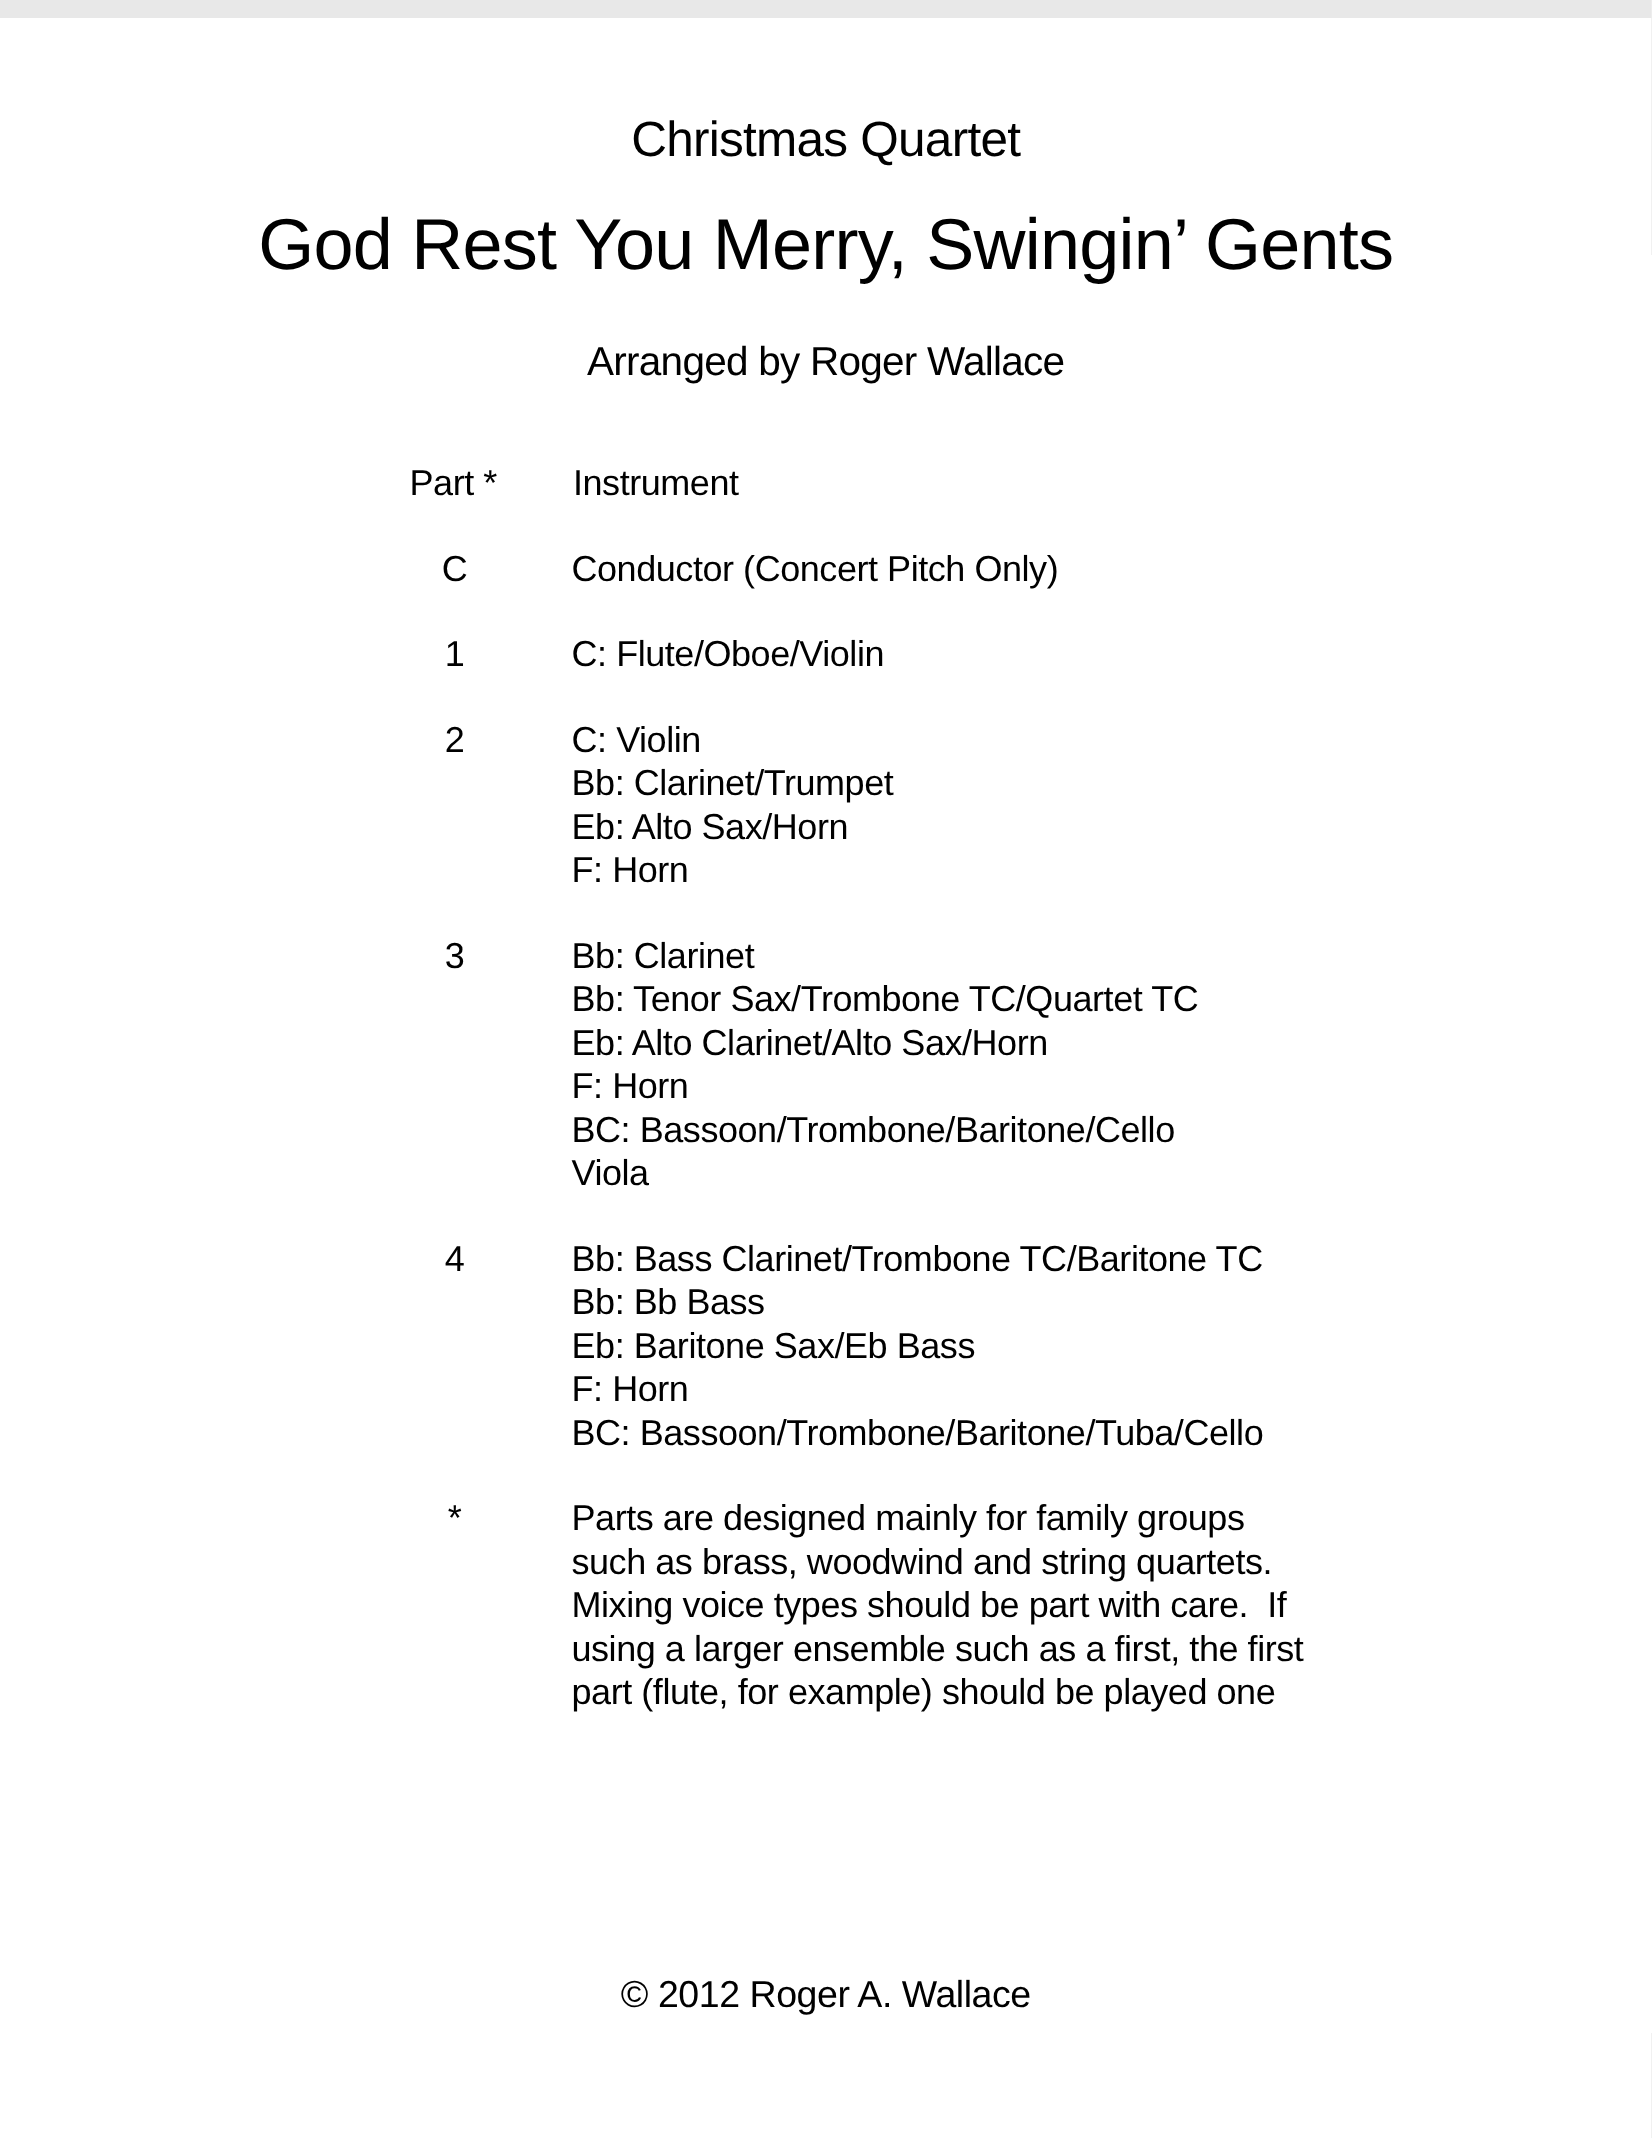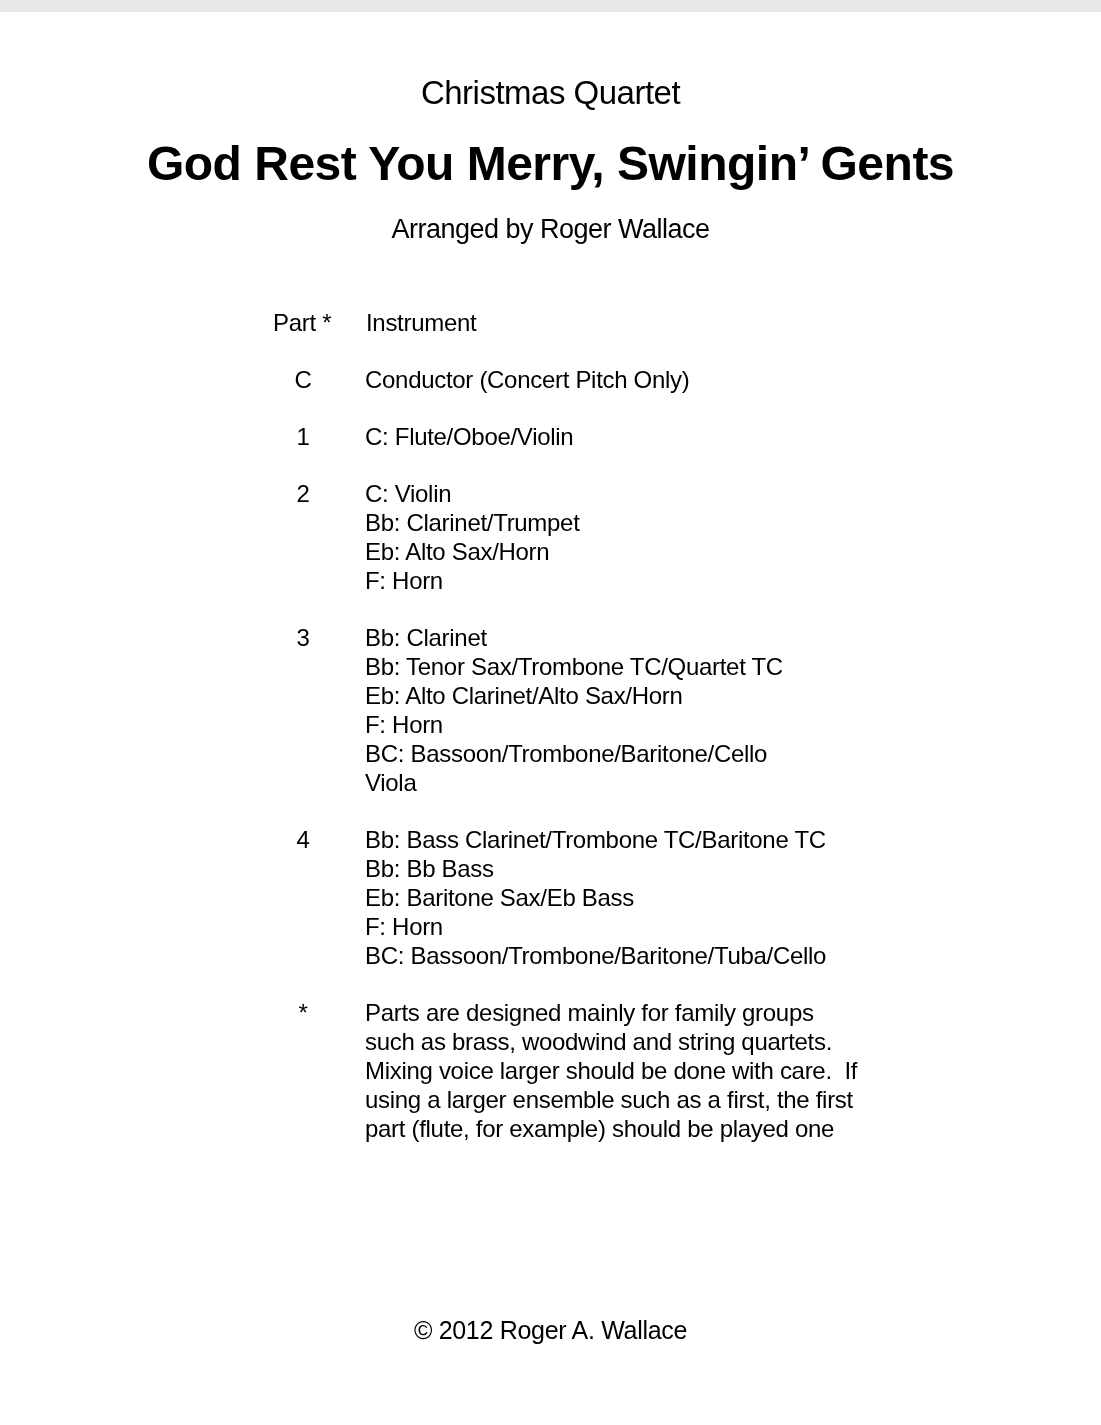--- a/index.html
+++ b/index.html
@@ -28,47 +28,48 @@
     letter-spacing: -0.5px;
   }
   .main-title {
     position: absolute;
     top: 128px;
     left: 0;
     width: 100%;
     margin: 0;
     text-align: center;
     font-size: 48px;
-    font-weight: bold;
+    font-weight: normal;
     line-height: 1;
     letter-spacing: -0.5px;
     white-space: nowrap;
   }
   .credit {
     position: absolute;
-    top: 204px;
+    top: 216px;
     left: 0;
     width: 100%;
     text-align: center;
     font-size: 27px;
     line-height: 1;
     letter-spacing: -0.5px;
   }
   .parts {
     position: absolute;
     top: 296px;
     left: 272px;
     font-size: 24px;
     line-height: 29px;
     letter-spacing: -0.3px;
   }
   .row {
     display: flex;
     align-items: flex-start;
     margin-bottom: 28px;
+    gap: 16px;
   }
   .part-cell {
     flex: none;
     width: 62px;
     text-align: center;
     white-space: pre;
   }
   .row.header .part-cell {
     text-align: left;
     margin-left: 1px;
@@ -147,21 +148,21 @@
             <div class="instr-line">Eb: Baritone Sax/Eb Bass</div>
             <div class="instr-line">F: Horn</div>
             <div class="instr-line">BC: Bassoon/Trombone/Baritone/Tuba/Cello</div>
           </div>
         </div>
         <div class="row">
           <div class="part-cell">*</div>
           <div class="instr-cell">
             <div class="instr-line">Parts are designed mainly for family groups</div>
             <div class="instr-line">such as brass, woodwind and string quartets.</div>
-            <div class="instr-line">Mixing voice larger should be done with care.  If</div>
+            <div class="instr-line">Mixing voice types should be part with care.  If</div>
             <div class="instr-line">using a larger ensemble such as a first, the first</div>
             <div class="instr-line">part (flute, for example) should be played one</div>
           </div>
         </div>
       </div>
   </div>
 
   <div class="footer">© 2012 Roger A. Wallace</div>
 
 </div>

